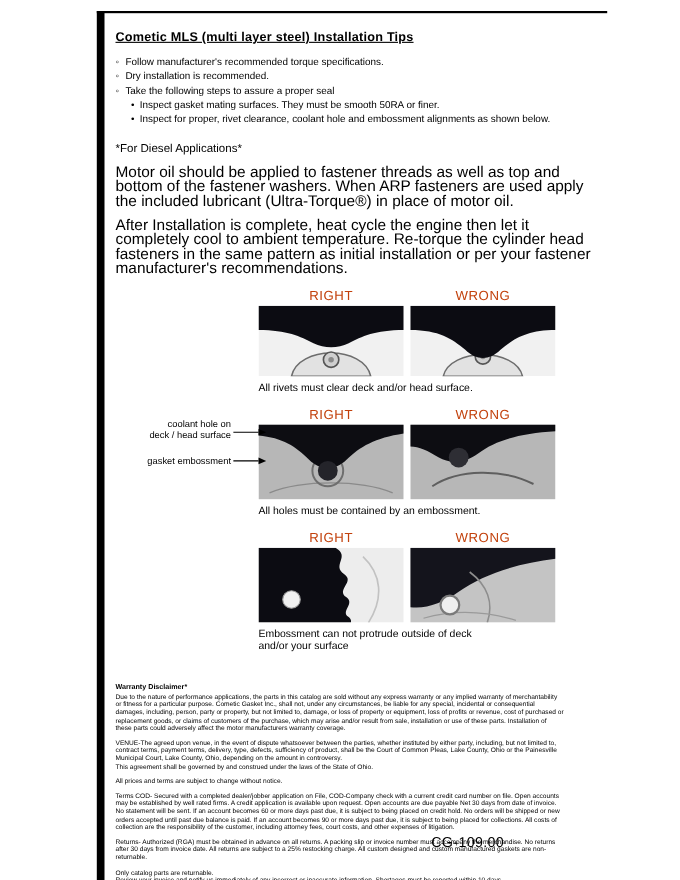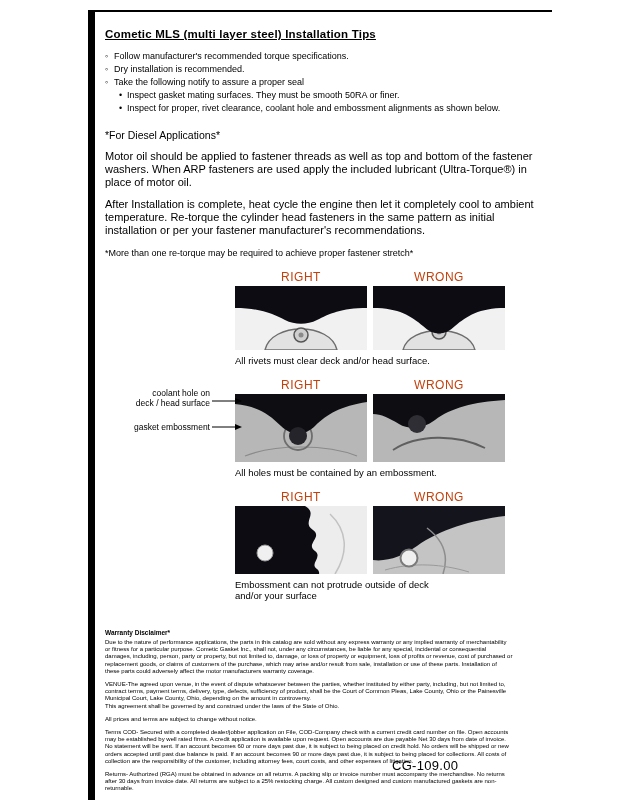--- a/index.html
+++ b/index.html
@@ -18,21 +18,21 @@
   .title {
     display:inline-block; font-size:11.5px; font-weight:bold;
     text-decoration:underline; letter-spacing:.2px;
   }
   .tips { margin-top:8px; }
   .tip, .subtip { display:flex; font-size:9px; line-height:13px; }
   .marker { width:9px; flex:0 0 9px; text-align:left; }
   .subtip { margin-left:14px; }
   .subtip .marker { width:8px; flex:0 0 8px; }
   .diesel-h { margin-top:14px; font-size:10.5px; font-weight:normal; }
-  p.body { margin-top:9px; font-size:11px; line-height:13px; width:438px; }
+  p.body { margin-top:9px; font-size:14px; line-height:13px; width:438px; }
   .note { margin-top:11px; font-size:9px; }
   .fig { position:relative; width:270px; margin:12px 0 0 130px; }
   .fig-labels { display:flex; }
   .fig-label { width:132px; text-align:center; font-size:12px; letter-spacing:.5px; color:#c2410c; }
   .fig-label + .fig-label { margin-left:6px; }
   .fig-panels { display:flex; margin-top:2px; }
   .panel { display:block; width:132px; background:#fff; }
   .panel + .panel { margin-left:6px; }
   .p64 { height:64px; } .p68 { height:68px; }
   .fig-caption { margin-top:5px; font-size:9.5px; line-height:11px; }
@@ -61,36 +61,35 @@
       <div class="tip">
         <span class="marker">◦</span>
         <span>Follow manufacturer's recommended torque specifications.</span>
       </div>
       <div class="tip">
         <span class="marker">◦</span>
         <span>Dry installation is recommended.</span>
       </div>
       <div class="tip">
         <span class="marker">◦</span>
-        <span>Take the following notify to assure a proper seal</span>
+        <span>Take the following steps to assure a proper seal</span>
       </div>
       <div class="subtip">
         <span class="marker">•</span>
         <span>Inspect gasket mating surfaces.  They must be smooth 50RA or finer.</span>
       </div>
       <div class="subtip">
         <span class="marker">•</span>
         <span>Inspect for proper, rivet clearance, coolant hole and embossment alignments as shown below.</span>
       </div>
     </div>
 
     <h2 class="diesel-h">*For Diesel Applications*</h2>
     <p class="body">Motor oil should be applied to fastener threads as well as top and bottom of the fastener washers. When ARP fasteners are used apply the included lubricant (Ultra-Torque®) in place of motor oil.</p>
     <p class="body">After Installation is complete, heat cycle the engine then let it completely cool to ambient temperature. Re-torque the cylinder head fasteners in the same pattern as initial installation or per your fastener manufacturer's recommendations.</p>
-    <p class="note">*More than one re-torque may be required to achieve proper fastener stretch*</p>
 
     
     <figure class="fig">
       <div class="fig-labels">
         <span class="fig-label">RIGHT</span>
         <span class="fig-label">WRONG</span>
       </div>
       <div class="fig-panels">
         <svg class="panel p64" viewBox="0 0 132 64">
           <rect width="132" height="64" fill="#f1f1f1"></rect>

